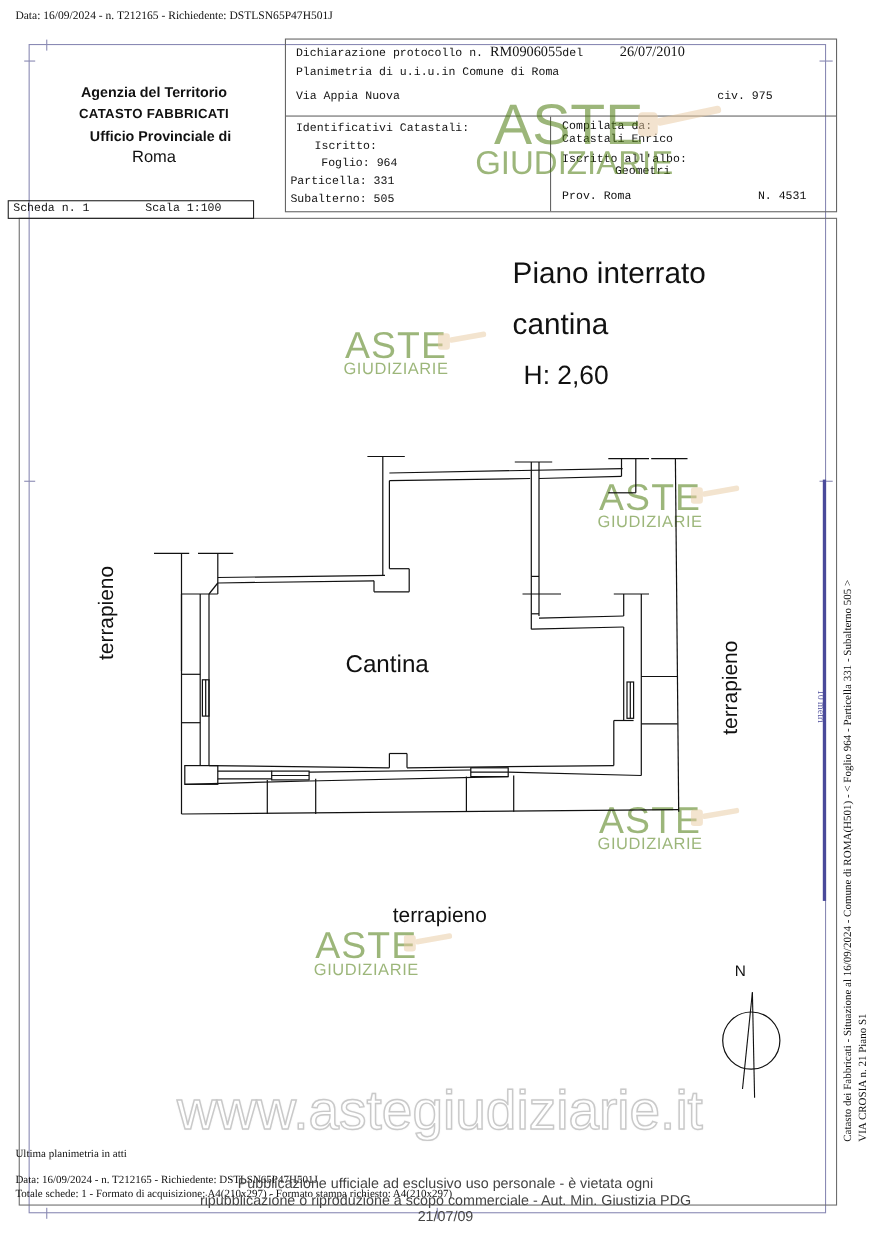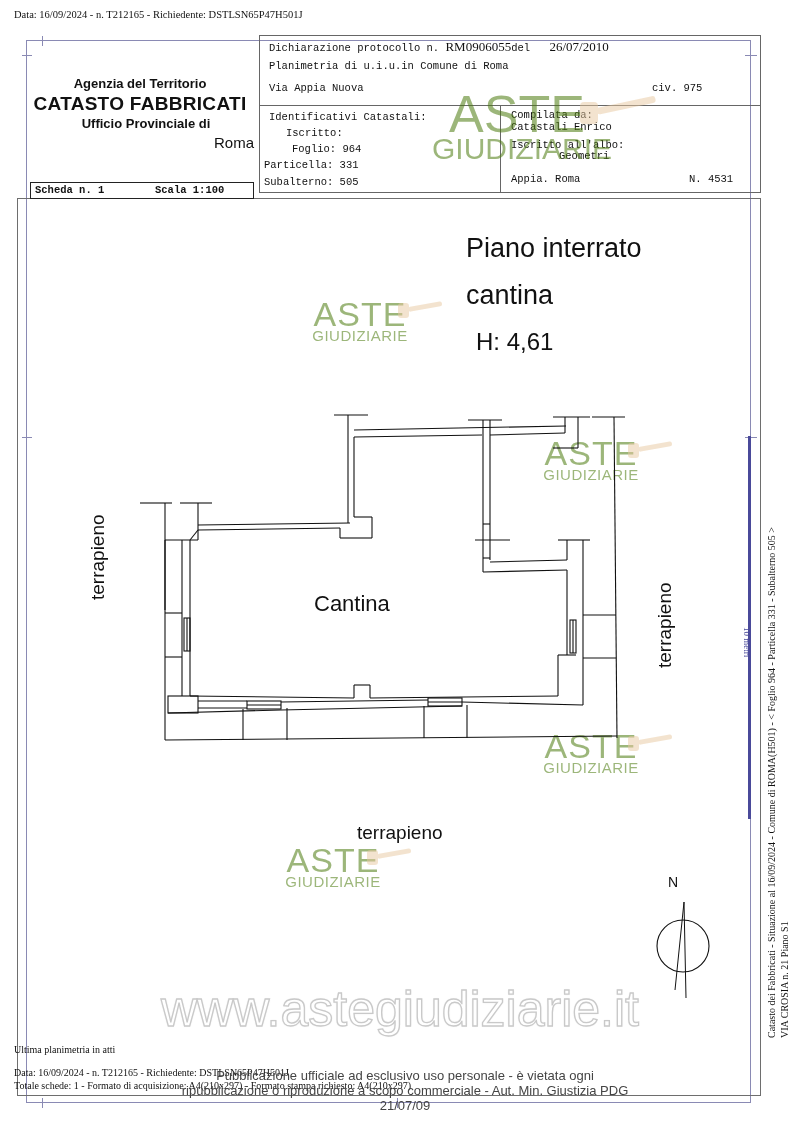--- a/index.html
+++ b/index.html
@@ -10,31 +10,31 @@
   .mono { font-family: "Liberation Mono", monospace; }
 
   #top-meta { left: 14px; top: 9px; font-size: 10.5px; white-space: nowrap; }
 
   
   .frame-blue { border: 1px solid #8a8ab4; }
   .frame-grey { border: 1px solid #6e6e6e; }
 
   #agency { left: 26px; top: 60px; width: 228px; text-align: center; margin-top: 16px; }
   #agency .l1 { font-size: 13px; font-weight: bold; line-height: 16px; }
-  #agency .l2 { font-size: 19px; font-weight: bold; letter-spacing: 0.3px; line-height: 23px; }
+  #agency .l2 { font-size: 12px; font-weight: bold; letter-spacing: 0.3px; line-height: 23px; }
   #agency .l3 { font-size: 13px; font-weight: bold; line-height: 17px; padding-left: 12px; }
-  #agency .l4 { font-size: 15px; line-height: 22px; text-align: right; }
+  #agency .l4 { font-size: 15px; line-height: 22px; }
 
   #header-box { left: 259px; top: 35px; width: 502px; height: 158px; border: 1px solid #666; }
   #header-top { position: absolute; left: 0; top: 0; width: 100%; height: 70px; border-bottom: 1px solid #666; }
   #header-left { position: absolute; left: 0; top: 70px; width: 241px; height: 86px; border-right: 1px solid #666; }
   #header-right { position: absolute; left: 242px; top: 70px; width: 258px; height: 86px; }
   .mono-s { font-family: "Liberation Mono", monospace; font-size: 10.5px; white-space: nowrap; }
 
-  #scheda-box { left: 30px; top: 182px; width: 224px; height: 17px; border: 1.5px solid #222; font-size: 10.5px; font-weight: bold; }
+  #scheda-box { left: 7px; top: 182px; width: 224px; height: 17px; border: 1.5px solid #222; font-size: 10.5px; }
 
   .plan-title { font-family: "Liberation Sans", sans-serif; font-size: 27px; line-height: 30px; }
   .label-md { font-size: 19px; }
 
   .watermark { color: #4d7c0f; opacity: 0.55; text-align: center; line-height: 1; }
   .wm-aste { font-size: 34px; letter-spacing: 1px; font-weight: normal; }
   .wm-giud { font-size: 15px; letter-spacing: 0.5px; margin-top: -3px; }
 
   #side-text { left: 765px; top: 1038px; transform-origin: 0 0; transform: rotate(-90deg); font-size: 10px; white-space: nowrap; line-height: 13px; }
 
@@ -66,39 +66,39 @@
   <div class="l2">CATASTO FABBRICATI</div>
   <div class="l3">Ufficio Provinciale di</div>
   <div class="l4">Roma</div>
 </div>
 
 <div id="header-box" class="abs">
   <div id="header-top">
     <div class="abs mono-s" style="left:9px; top:3px;">
       <span>Dichiarazione protocollo n.</span>
       <span class="serif" style="font-size:13px;">RM0906055</span><span>del</span>
-      <span class="serif" style="font-size:13px; margin-left:13px;">26/07/2010</span>
+      <span class="serif" style="font-size:13px; margin-left:27px;">26/07/2010</span>
     </div>
     <div class="abs mono-s" style="left:9px; top:24px;">Planimetria di u.i.u.in Comune di Roma</div>
     <div class="abs mono-s" style="left:9px; top:46px;">Via Appia Nuova</div>
     <div class="abs mono-s" style="left:392px; top:46px;">civ. 975</div>
   </div>
   <div id="header-left">
     <div class="abs mono-s" style="left:9px; top:5px;">Identificativi Catastali:</div>
     <div class="abs mono-s" style="left:26px; top:21px;">Iscritto:</div>
     <div class="abs mono-s" style="left:32px; top:37px;">Foglio: 964</div>
     <div class="abs mono-s" style="left:4px; top:53px;">Particella: 331</div>
     <div class="abs mono-s" style="left:4px; top:70px;">Subalterno: 505</div>
   </div>
   <div id="header-right">
     <div class="abs mono-s" style="left:9px; top:3px;">Compilata da:</div>
     <div class="abs mono-s" style="left:9px; top:15px;">Catastali Enrico</div>
     <div class="abs mono-s" style="left:9px; top:33px;">Iscritto all'albo:</div>
     <div class="abs mono-s" style="left:9px; top:44px;padding-left:48px;">Geometri</div>
-    <div class="abs mono-s" style="left:9px; top:67px;">Appia. Roma</div>
+    <div class="abs mono-s" style="left:9px; top:67px;">Prov. Roma</div>
     <div class="abs mono-s" style="left:187px; top:67px;">N.  4531</div>
   </div>
 </div>
 
 <div id="scheda-box" class="abs mono">
   <span class="abs" style="left:4px; top:1px;">Scheda n. 1</span>
   <span class="abs" style="left:124px; top:1px;">Scala 1:100</span>
 </div>
 
 <div class="abs watermark" style="left:432px; top:88px; width:170px;">
@@ -148,21 +148,21 @@
 </svg>
 <svg class="abs" style="left:367px; top:845px;" width="46" height="24">
   <g opacity="0.5" fill="#e8c9a0">
       <rect x="0" y="5" width="11" height="15" rx="3"></rect>
       <rect x="10" y="9" width="34" height="5" rx="2" transform="rotate(-10 10 9)"></rect>
     </g>
 </svg>
 
 <div class="abs plan-title" style="left:466px; top:233px;">Piano interrato</div>
 <div class="abs plan-title" style="left:466px; top:280px;">cantina</div>
-<div class="abs" style="left:476px; top:328px; font-size:24px;">H: 4,61</div>
+<div class="abs" style="left:476px; top:328px; font-size:24px;">H: 2,60</div>
 
 <svg class="abs" style="left:130px; top:400px;" width="500" height="350" viewBox="0 0 500 350">
   <g stroke="#111" stroke-width="1.1" fill="none">
 
     <line x1="10" y1="103" x2="42" y2="103"></line>
     <line x1="50" y1="103" x2="82" y2="103"></line>
     <line x1="35" y1="103" x2="35" y2="210"></line>
     <line x1="68" y1="103" x2="68" y2="140"></line>
 
     <line x1="35" y1="140" x2="35" y2="340"></line>

